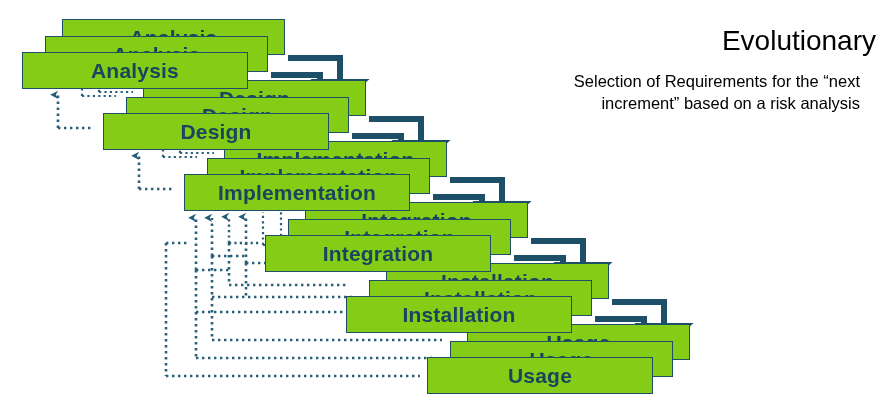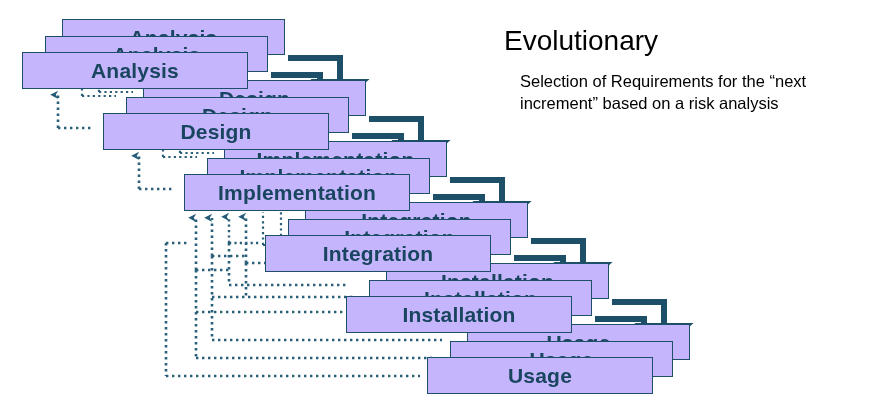--- a/index.html
+++ b/index.html
@@ -9,21 +9,21 @@
     font-family:"Liberation Sans", sans-serif;
     overflow:hidden;
     position:relative;
   }
   #stage{position:absolute;left:0;top:0;width:881px;height:407px;}
   #svg-layer{position:absolute;left:0;top:0;width:881px;height:407px;}
 
   .phase-box{
     position:absolute;
     box-sizing:border-box;
-    background:#c4b5fd;
+    background:#84cc16;
     border:1.6px solid #1d5068;
     display:flex;
     align-items:center;
     justify-content:center;
   }
   .phase-label{
     color:#19455f;
     font-weight:bold;
     font-size:21px;
     letter-spacing:.2px;
@@ -38,20 +38,21 @@
   .arrows-back{z-index:12;}
   .arrows-mid{z-index:22;}
   .arrows-front{z-index:32;}
   .feedback-layer{z-index:5;}
 
   #caption{
     position:absolute;
     left:504px;top:26px;
     width:372px;
     z-index:60;
+    text-align:right;
   }
   #caption .title{
     font-size:28px;
     color:#000000;
     line-height:1.05;
     margin:0 0 4px 0;
     font-weight:normal;
   }
   #caption .subtitle{
     font-size:16.5px;

